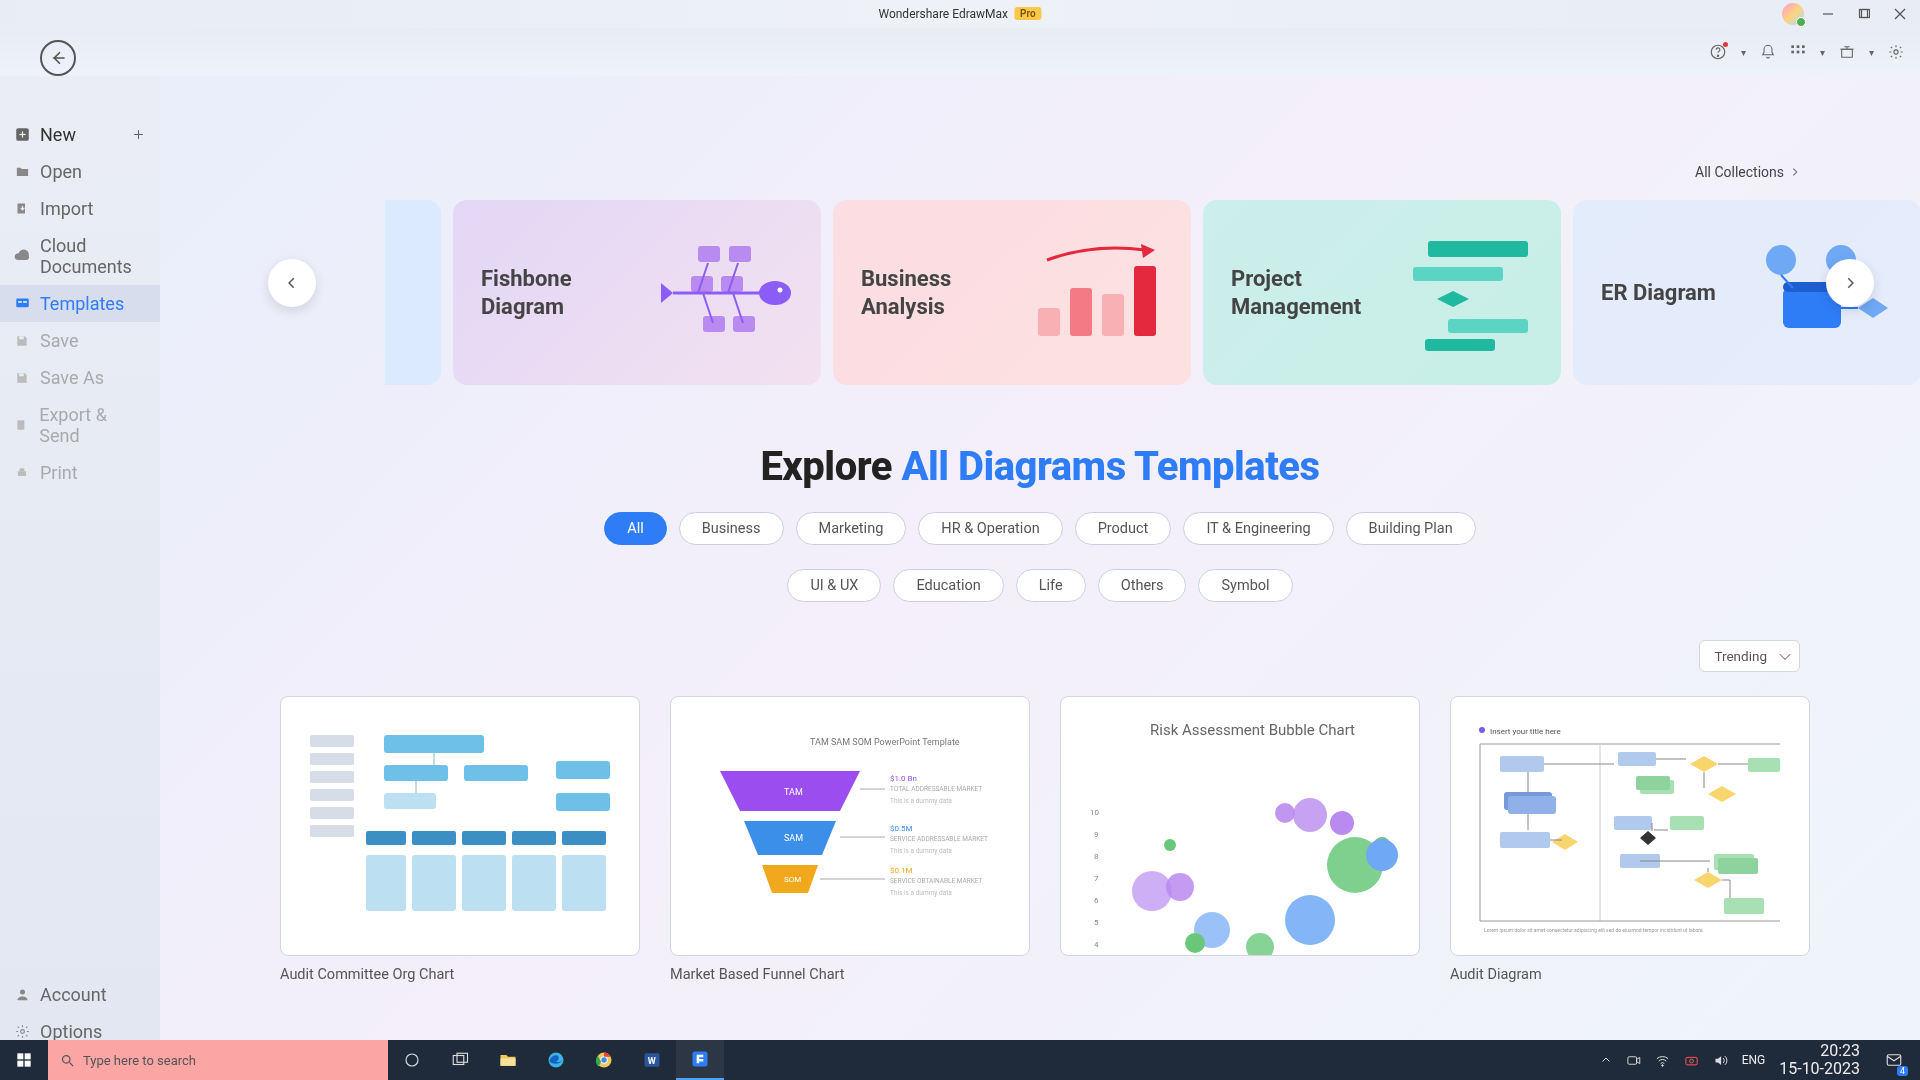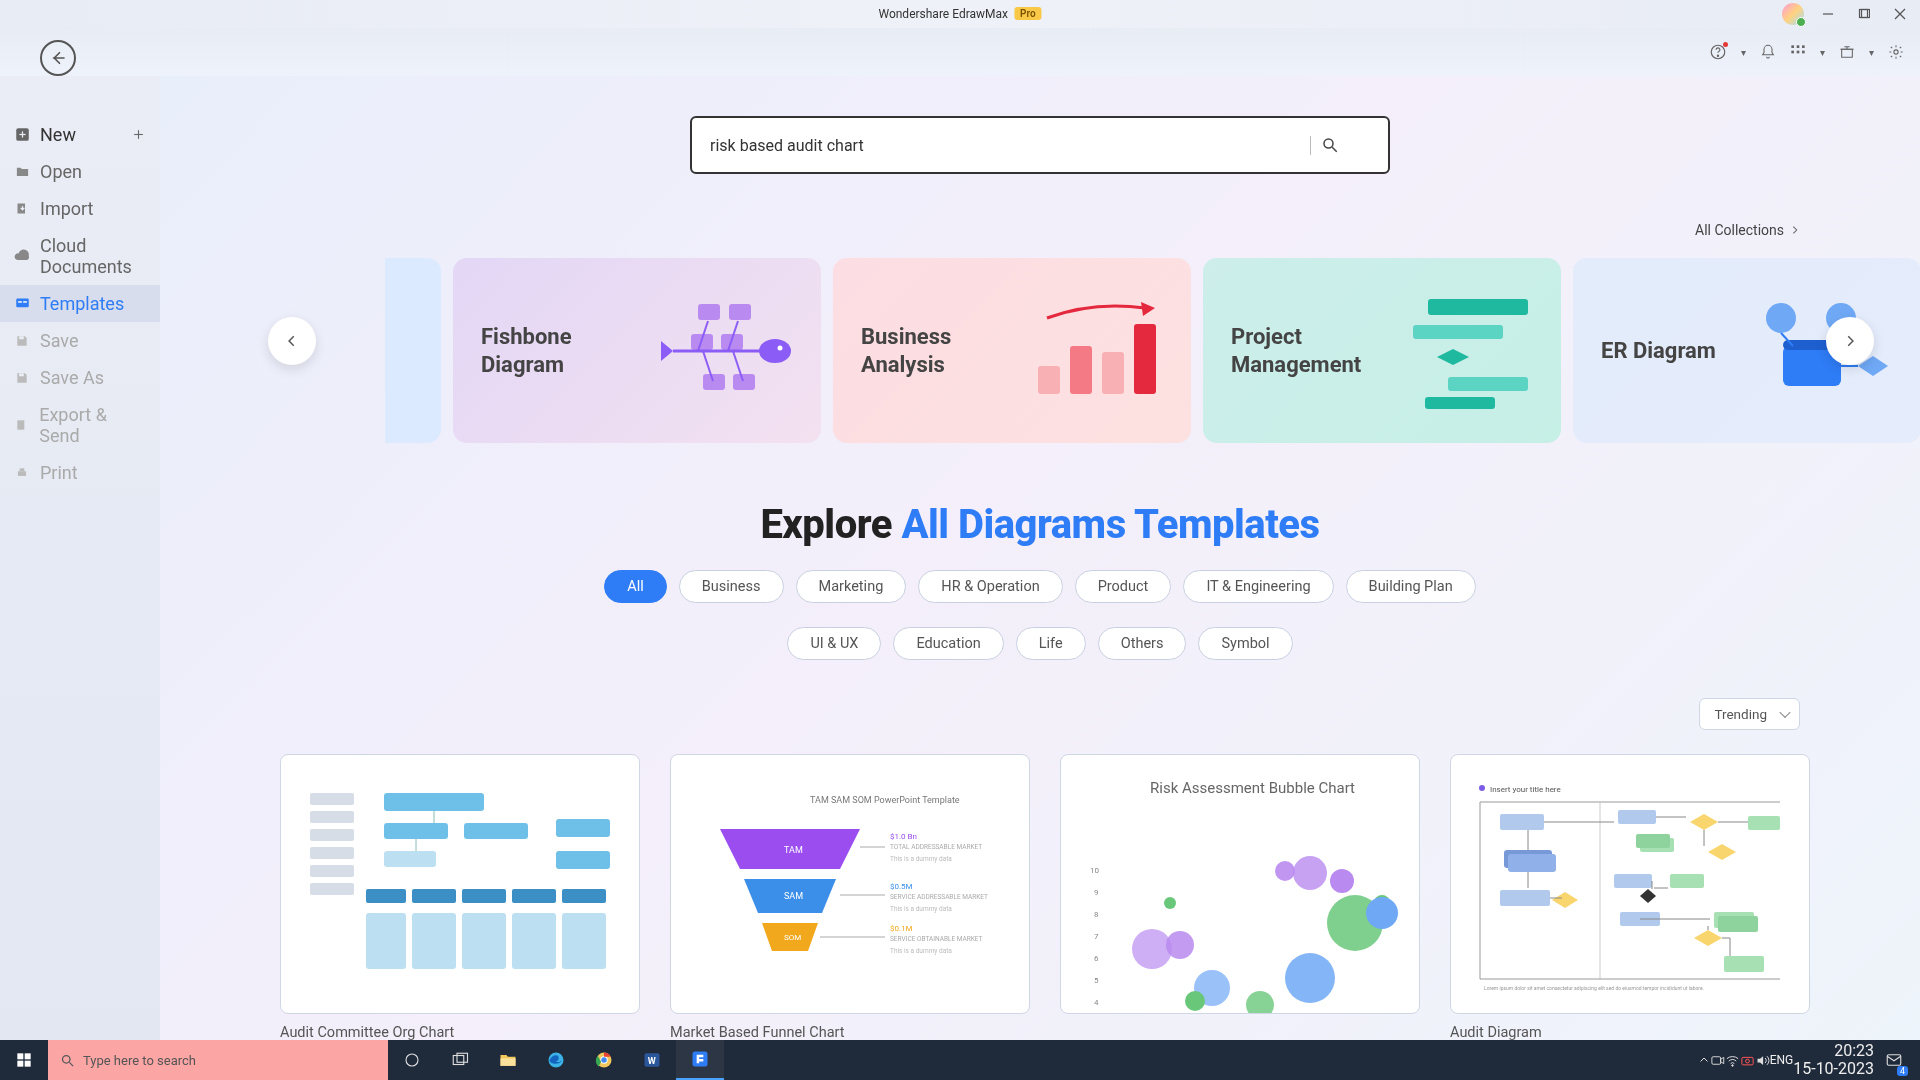--- a/index.html
+++ b/index.html
@@ -83,21 +83,21 @@
 .tpl-card { height: 260px; border: 1px solid #cfd6e4; border-radius: 8px; background: #fff; overflow: hidden; display:flex; align-items:center; justify-content:center; position:relative; padding:12px; }
 .tpl-label { font-size: 14.5px; color: #555; }
 
 
 .taskbar { position: absolute; bottom: 0; left: 0; right: 0; height: 40px; background: #1f2a3a; display: flex; align-items: center; color: #eee; font-size: 12px; }
 .tb-left { display: flex; align-items: center; }
 .tb-start { width: 48px; height: 40px; display:flex; align-items:center; justify-content:center; }
 .tb-search { display: flex; align-items: center; gap: 8px; background: #fca5a5; color: #555; height: 40px; width: 340px; padding: 0 12px; font-size: 13px; }
 .tb-icon { width: 48px; height: 40px; display:flex; align-items:center; justify-content:center; }
 .tb-icon.active { border-bottom: 2px solid #4aa3ff; background: rgba(255,255,255,0.06); }
-.tb-right { margin-left: auto; display: flex; align-items: center; padding-right: 6px; }
+.tb-right { margin-left: auto; display: flex; align-items: center; gap: 14px; padding-right: 6px; }
 .tb-clock { text-align: right; font-size: 16px; line-height: 1.15; }
 .mail { width: 40px; height: 40px; display:flex; align-items:center; justify-content:center; position:relative; }
 .mail .badge { position:absolute; right:6px; bottom:4px; font-size:9px; background:#2e7cf6; color:#fff; padding:0 3px; border-radius:3px; }
 
 
 svg { display:block; }
 </style>
 </head>
 <body>
 
@@ -263,33 +263,44 @@
         <span class="icon">
           <svg width="14" height="14" viewBox="0 0 24 24" fill="#bbb">
               <path d="M5 9h14v8H5z"></path>
               <rect x="8" y="4" width="8" height="5"></rect>
             </svg>
         </span>
           <span>Print</span>
       </div>
     </div>
     <div class="sidebar-spacer"></div>
+    <div class="side-bottom">
+      <div class="side-item">
+        <span class="icon">
+          <svg width="15" height="15" viewBox="0 0 24 24" fill="#888">
+              <circle cx="12" cy="8" r="4"></circle>
+              <path d="M4 21c0-4 4-6 8-6s8 2 8 6z"></path>
+            </svg>
+        </span>
+          <span>Account</span>
+      </div>
+      <div class="side-item">
+        <span class="icon">
+          <svg width="15" height="15" viewBox="0 0 24 24" fill="none" stroke="#888" stroke-width="1.8">
+              <circle cx="12" cy="12" r="3"></circle>
+              <path d="M12 2v3M12 19v3M4.2 4.2l2.1 2.1M17.7 17.7l2.1 2.1M2 12h3M19 12h3M4.2 19.8l2.1-2.1M17.7 6.3l2.1-2.1"></path>
+            </svg>
+        </span>
+          <span>Options</span>
+      </div>
+    </div>
   </div>
 
   <div class="main">
 
-    <div class="search-wrap">
-      <input class="search-input" value="risk based audit chart" style="">
-      <span class="search-icon">
-        <svg width="18" height="18" viewBox="0 0 24 24" fill="none" stroke="#444" stroke-width="2">
-            <circle cx="10" cy="10" r="6"></circle>
-            <line x1="15" y1="15" x2="21" y2="21"></line>
-          </svg>
-      </span>
-    </div>
 
     <div class="allcol-row">
       <span>
         <span>All Collections</span>
         <svg width="10" height="10" viewBox="0 0 24 24" fill="none" stroke="#666" stroke-width="2.5">
             <path d="M8 4l8 8-8 8"></path>
           </svg>
       </span>
     </div>
 

